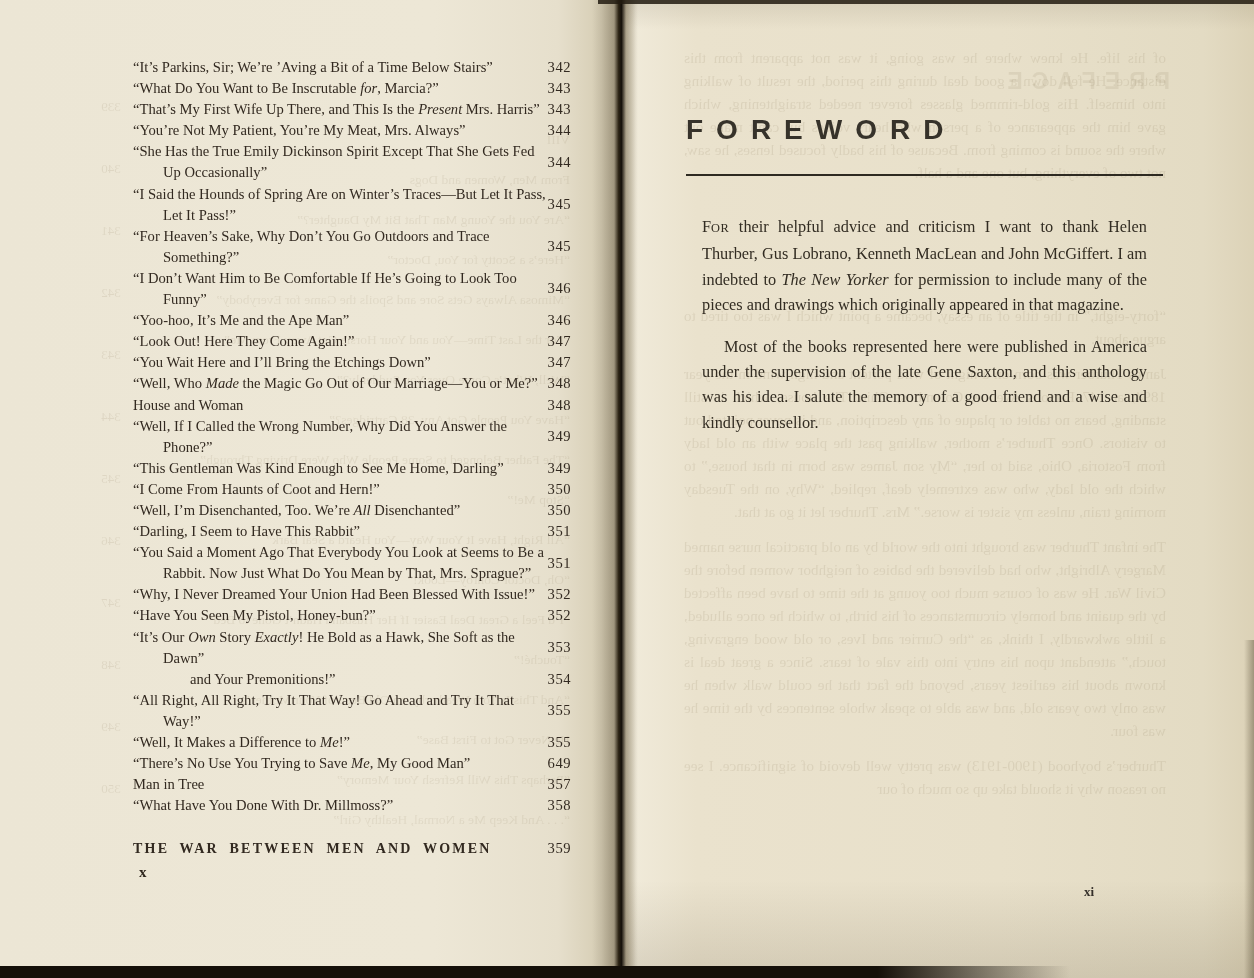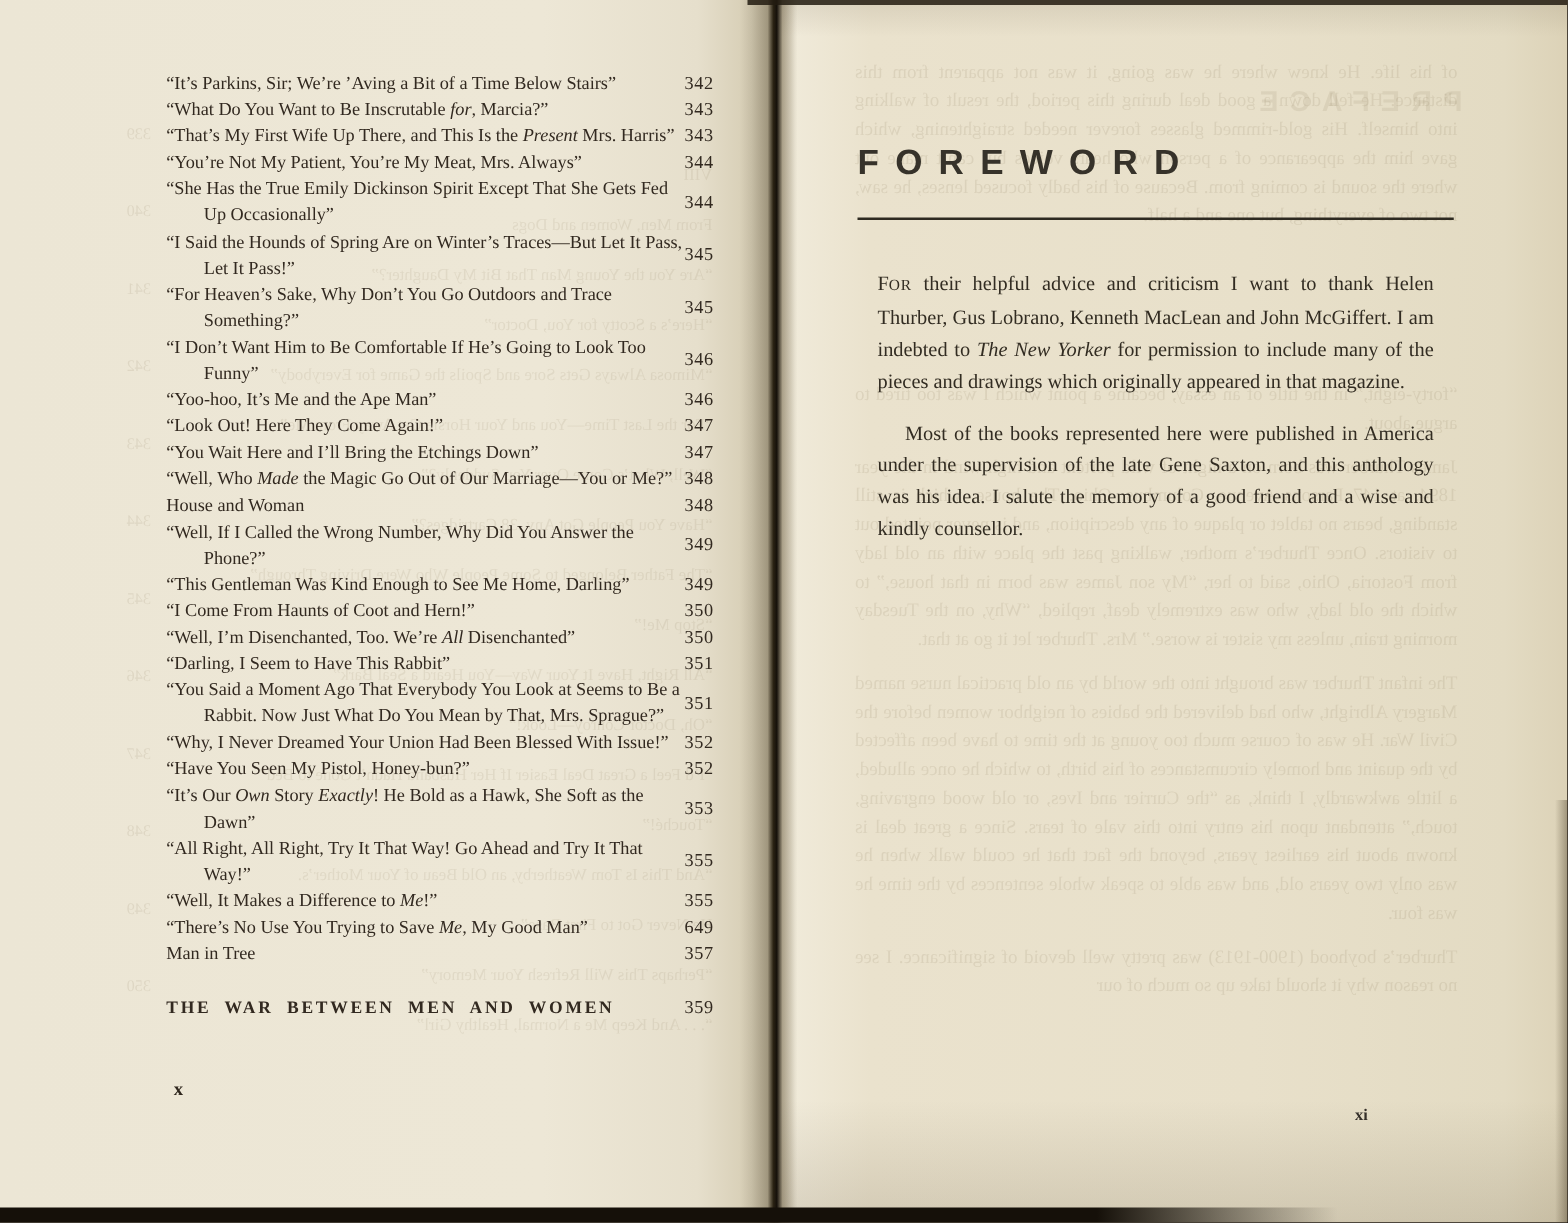--- a/index.html
+++ b/index.html
@@ -190,34 +190,42 @@
       </div>
       <div class="toc-row">
         <div class="toc-text">“Have You Seen My Pistol, Honey-bun?”</div>
         <div class="toc-page">352</div>
       </div>
       <div class="toc-row">
         <div class="toc-text">“It’s Our <i>Own</i> Story <i>Exactly</i>! He Bold as a Hawk, She Soft as the Dawn”</div>
         <div class="toc-page">353</div>
       </div>
       <div class="toc-row">
+        <div class="toc-text indent2">and Your Premonitions!”</div>
+        <div class="toc-page">354</div>
+      </div>
+      <div class="toc-row">
         <div class="toc-text">“All Right, All Right, Try It That Way! Go Ahead and Try It That Way!”</div>
         <div class="toc-page">355</div>
       </div>
       <div class="toc-row">
         <div class="toc-text">“Well, It Makes a Difference to <i>Me</i>!”</div>
         <div class="toc-page">355</div>
       </div>
       <div class="toc-row">
         <div class="toc-text">“There’s No Use You Trying to Save <i>Me</i>, My Good Man”</div>
         <div class="toc-page">649</div>
       </div>
       <div class="toc-row">
         <div class="toc-text">Man in Tree</div>
         <div class="toc-page">357</div>
+      </div>
+      <div class="toc-row">
+        <div class="toc-text">“What Have You Done With Dr. Millmoss?”</div>
+        <div class="toc-page">358</div>
       </div>
       <div class="section-row">
         <div class="section-text">THE WAR BETWEEN MEN AND WOMEN</div>
         <div class="section-page">359</div>
       </div>
     </div>
 
   <div class="folio-left">x</div>
 
   <div class="foreword">

